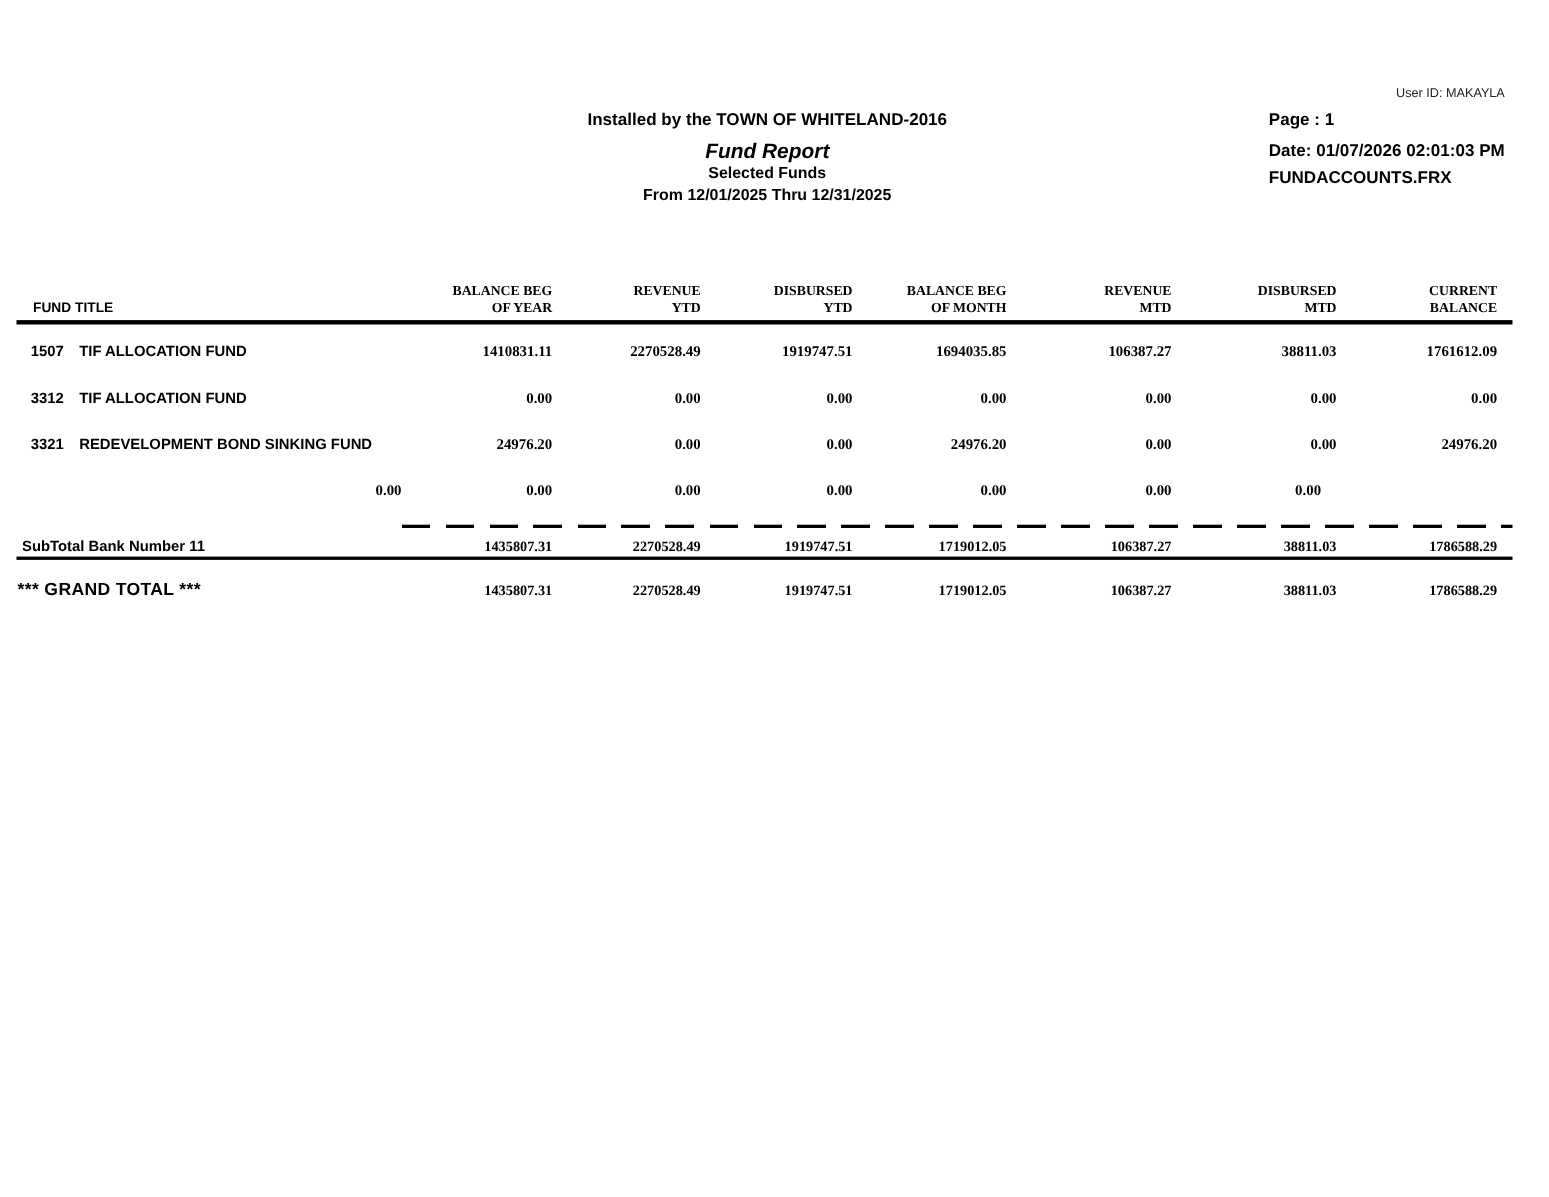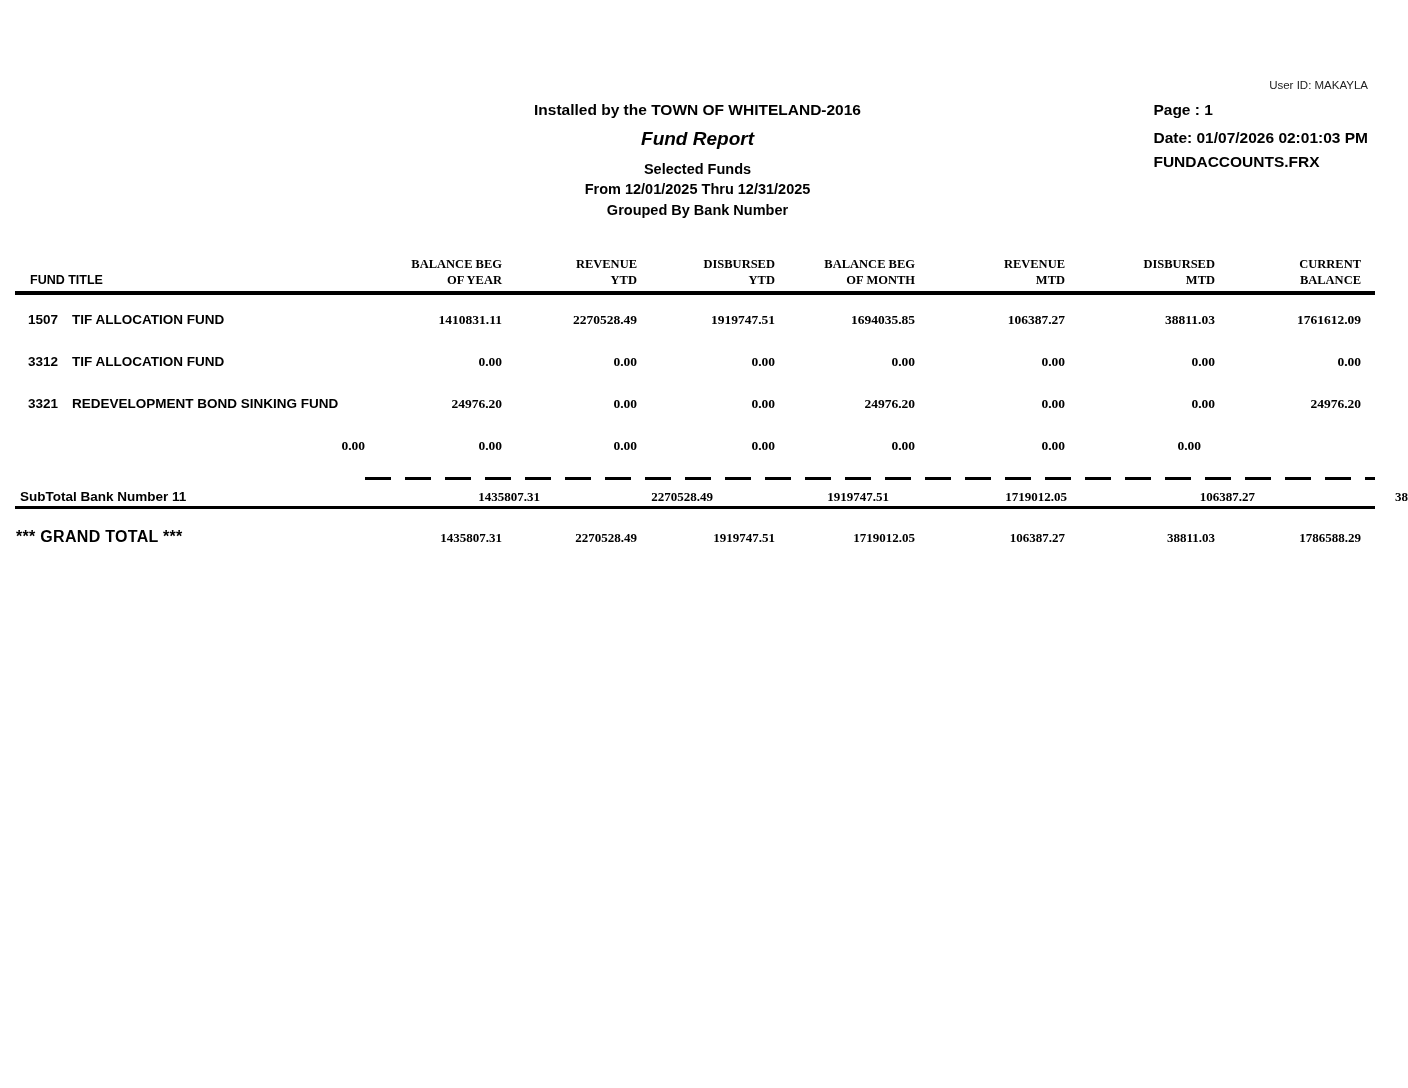--- a/index.html
+++ b/index.html
@@ -36,21 +36,21 @@
     position: absolute;
     top: 101px;
     left: 0;
     width: 1395px;
     text-align: center;
     font-weight: bold;
   }
   .hdr-center .installed { font-size: 15.5px; }
   .hdr-center .report-title { font-size: 19px; margin-top: 9px; font-style: italic; }
   .hdr-center .sub { font-size: 14.5px; }
-  .hdr-center .sub1 { margin-top: 11px; }
+  .hdr-center .sub1 { }
   .hdr-center .sub2 { margin-top: 4px; }
   .hdr-center .sub3 { margin-top: 5px; }
   .hdr-center .sub4 { margin-top: 4px; }
 
   
   .ftable {
     position: absolute;
     top: 250px;
     left: 15px;
     width: 1360px;
@@ -83,21 +83,21 @@
   .fund-no { display: inline-block; width: 44px; }
 
   .dashes {
     margin-top: 22px;
     margin-left: 350px;
     width: 1010px;
     height: 3px;
     background: repeating-linear-gradient(to right, #000 0, #000 26px, transparent 26px, transparent 40px);
   }
 
-  .subtotal-row { margin-top: 8px; font-size: 13px; line-height: 18px; gap: 38px; }
+  .subtotal-row { margin-top: 8px; font-size: 13px; line-height: 18px; }
   .subtotal-row .label-cell { padding-left: 5px; font-size: 13.5px; }
 
   .grand-row { margin-top: 18px; align-items: baseline; font-size: 13px; line-height: 20px; }
   .grand-row .label-cell { padding-left: 1px; font-size: 16px; letter-spacing: 0.3px; }
 </style>
 </head>
 <body>
 
 <div class="user-id">User ID: MAKAYLA</div>
 
@@ -105,21 +105,20 @@
   <div class="page-line">Page : 1</div>
   <div class="date-line">Date: 01/07/2026 02:01:03 PM</div>
   <div class="file-line">FUNDACCOUNTS.FRX</div>
 </div>
 
 <div class="hdr-center">
   <div class="installed">Installed by the TOWN OF WHITELAND-2016</div>
   <div class="report-title">Fund Report</div>
   <div class="sub sub1">Selected Funds</div>
   <div class="sub sub2">From 12/01/2025 Thru 12/31/2025</div>
-  <div class="sub sub3">Grouped By Bank Number</div>
 </div>
 
 <div class="ftable">
 
   <div class="grid thead">
     <div class="title-col">FUND TITLE</div>
     <div class="num">
       <div>BALANCE BEG</div>
       <div>OF YEAR</div>
     </div>

